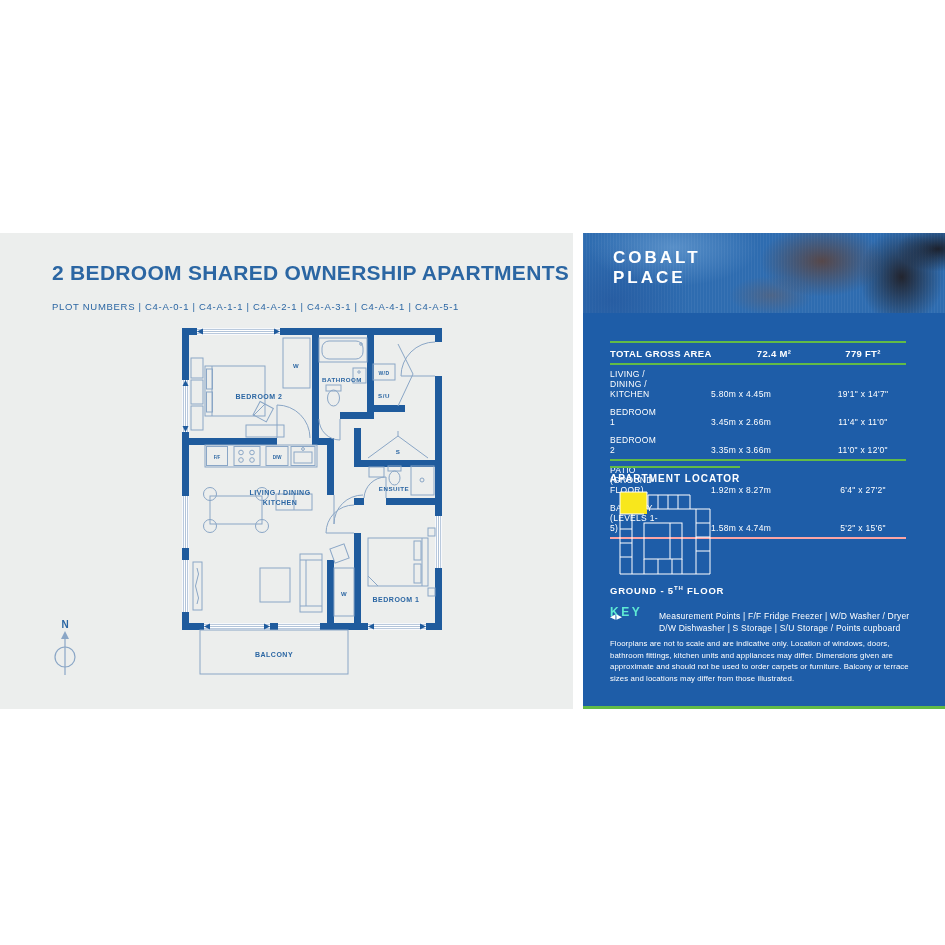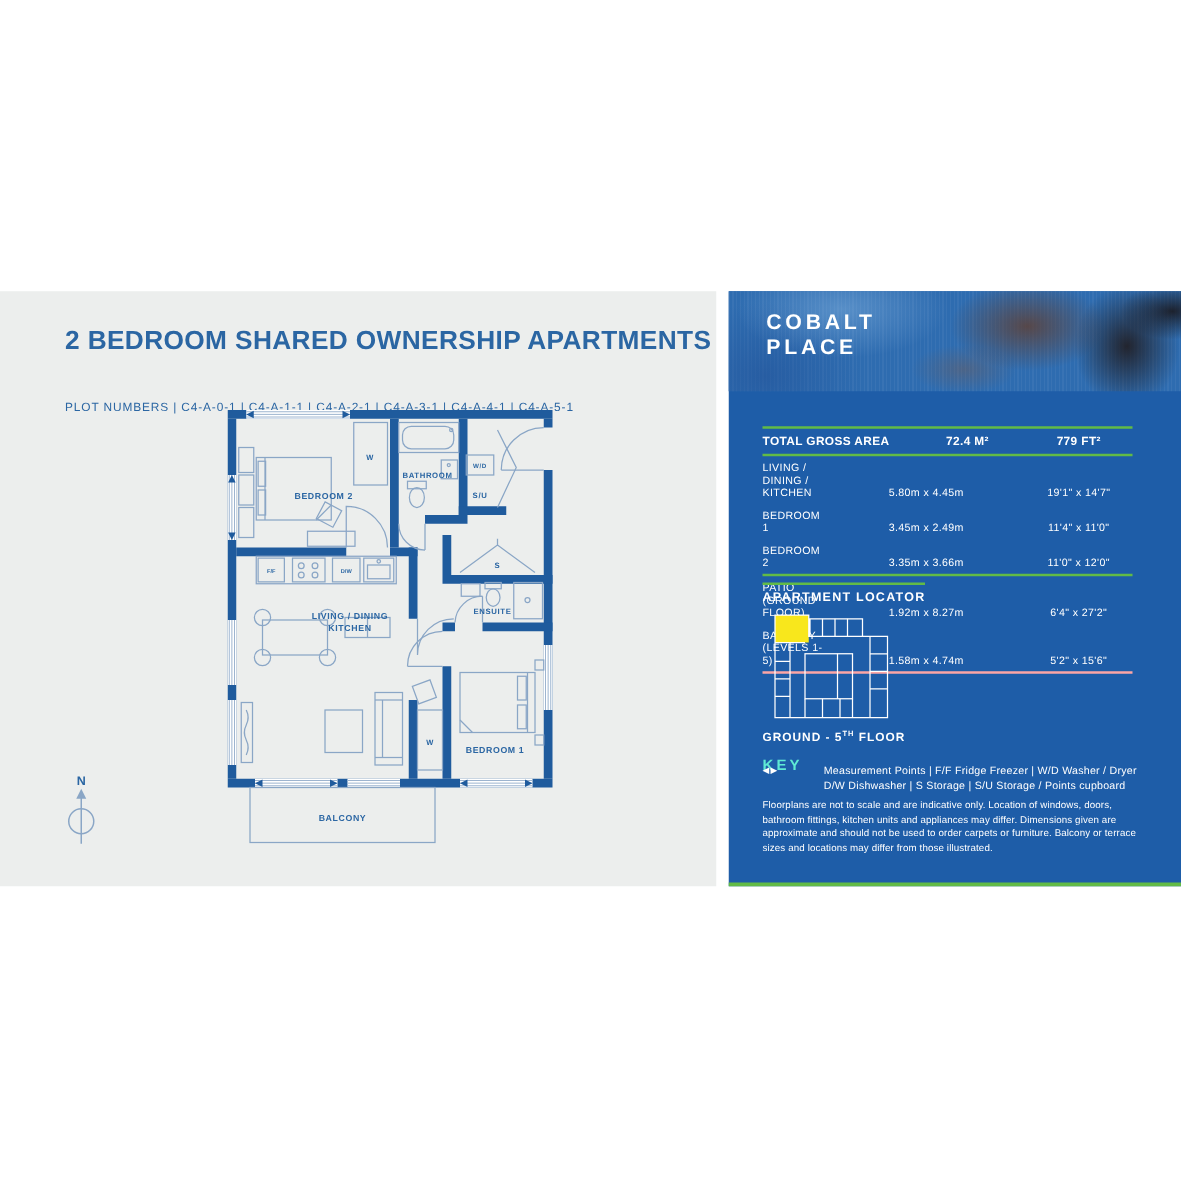--- a/index.html
+++ b/index.html
@@ -4,21 +4,21 @@
 <style>
   html,body{margin:0;padding:0;background:#fff;}
   body{width:945px;height:945px;position:relative;font-family:"Liberation Sans",sans-serif;}
   .canvas{position:absolute;inset:0;background:#fff;}
 
   
   .left-panel{position:absolute;left:0;top:233px;width:573px;height:476px;background:#ECEEED;text-align:right;}
   .page-title{position:absolute;left:52px;top:28px;margin:0;font-size:21px;font-weight:bold;
     color:#2B66A3;letter-spacing:0.3px;white-space:nowrap;}
   .plot-numbers{position:absolute;left:52px;top:68px;font-size:9.5px;color:#2B66A3;
-    letter-spacing:0.7px;white-space:nowrap;margin-top:20px;}
+    letter-spacing:0.7px;white-space:nowrap;}
   .floorplan{position:absolute;left:182px;top:95px;width:280px;height:350px;}
   .compass{position:absolute;left:45px;top:384px;width:40px;height:62px;}
 
   
   .right-panel{position:absolute;left:583px;top:233px;width:362px;height:473px;
     background:#1E5DA8;border-bottom:3px solid #62BB46;color:#fff;}
   .brand-header{position:absolute;left:0;top:0;width:362px;height:80px;
     background-color:#2E6CB0;
     background-image:
       radial-gradient(ellipse 95px 55px at 66% 35%, rgba(96,62,48,0.80), rgba(96,62,48,0) 65%),
@@ -238,21 +238,21 @@
         </div>
       </div>
       <div class="tgroup1">
         <div class="trow">
           <span class="c1">LIVING / DINING / KITCHEN</span>
           <span class="c2">5.80m x 4.45m</span>
           <span class="c3">19'1" x 14'7"</span>
         </div>
         <div class="trow">
           <span class="c1">BEDROOM 1</span>
-          <span class="c2">3.45m x 2.49m</span>
+          <span class="c2">3.45m x 2.66m</span>
           <span class="c3">11'4" x 11'0"</span>
         </div>
         <div class="trow">
           <span class="c1">BEDROOM 2</span>
           <span class="c2">3.35m x 3.66m</span>
           <span class="c3">11'0" x 12'0"</span>
         </div>
       </div>
       <div class="tgroup2">
         <div class="trow">

